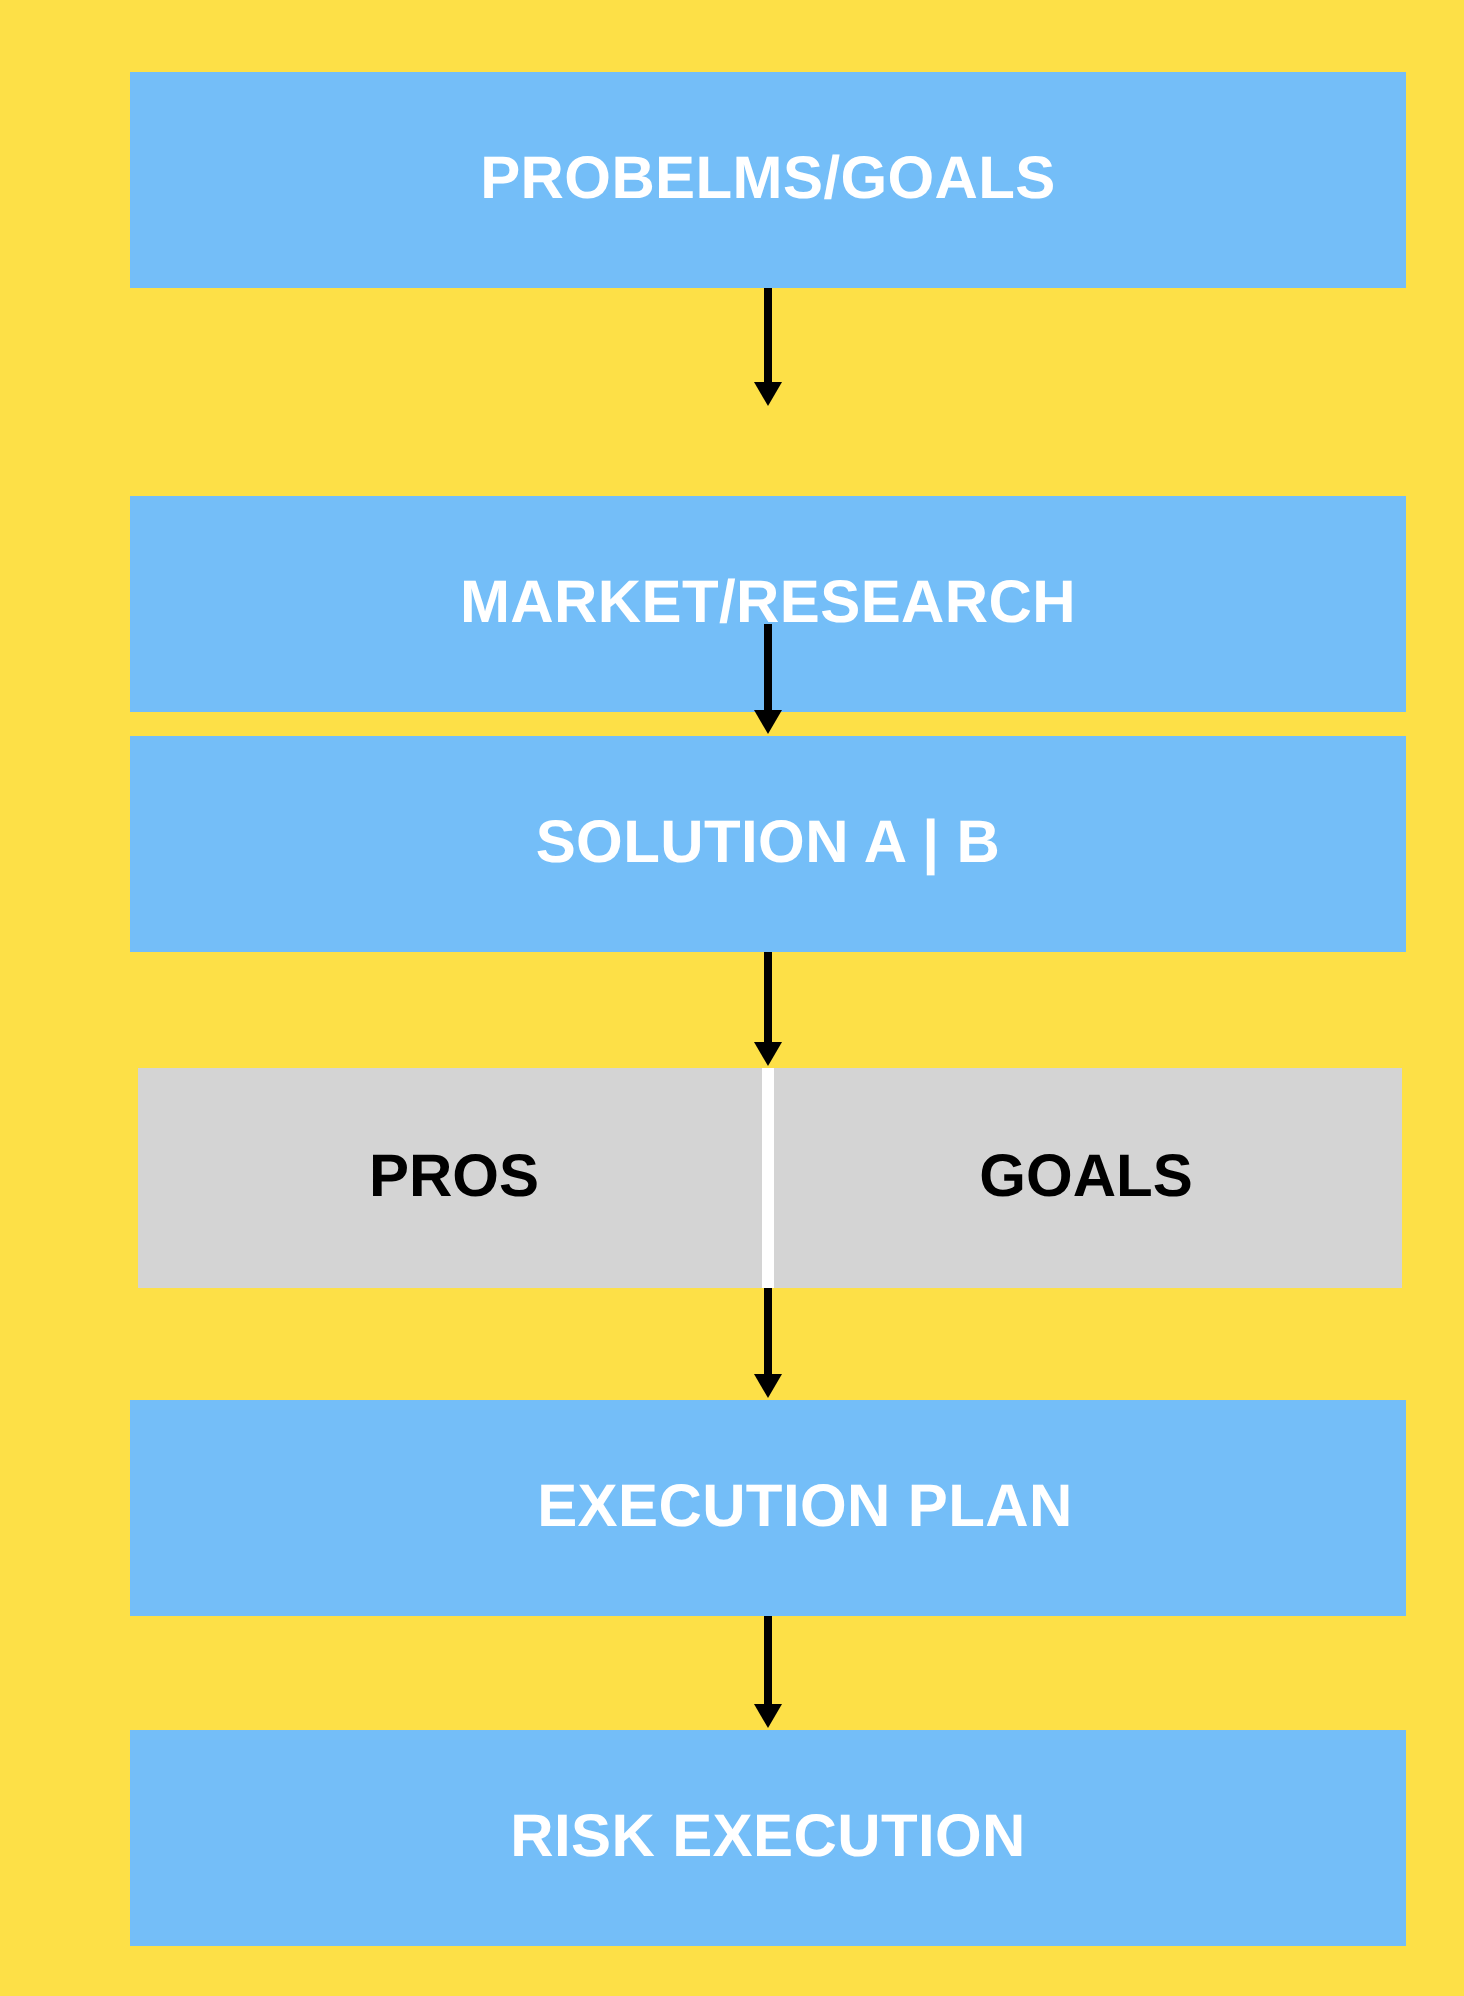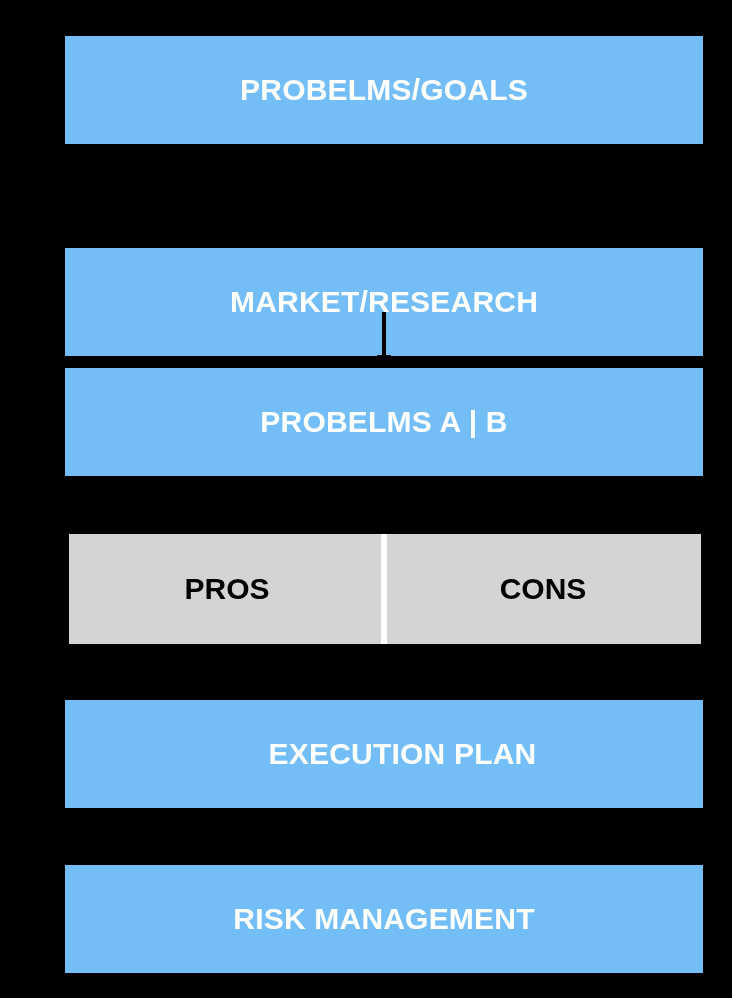--- a/index.html
+++ b/index.html
@@ -9,21 +9,21 @@
     background: #ffffff;
   }
   body {
     font-family: "Liberation Sans", sans-serif;
     -webkit-font-smoothing: antialiased;
   }
   #canvas {
     position: relative;
     width: 732px;
     height: 998px;
-    background: #000000;
+    background: #fde047;
     overflow: hidden;
   }
 
   
   .node {
     position: absolute;
     left: 65px;
     width: 638px;
     height: 108px;
     display: flex;
@@ -154,49 +154,49 @@
   <div class="node blue node-market">
     <span class="node-label">MARKET/RESEARCH</span>
   </div>
 
   <div class="connector conn-2">
     <span class="stem"></span>
     <span class="head"></span>
   </div>
 
   <div class="node blue node-solution">
-    <span class="node-label">PROBELMS A | B</span>
+    <span class="node-label">SOLUTION A | B</span>
   </div>
 
   <div class="connector conn-3">
     <span class="stem"></span>
     <span class="head"></span>
   </div>
 
   <div class="split-row">
     <div class="split-cell">
       <span class="node-label">PROS</span>
     </div>
     <div class="split-cell">
-      <span class="node-label">CONS</span>
+      <span class="node-label">GOALS</span>
     </div>
   </div>
   <div class="split-divider"></div>
 
   <div class="connector conn-4">
     <span class="stem"></span>
     <span class="head"></span>
   </div>
 
   <div class="node blue node-execution">
     <span class="node-label">EXECUTION PLAN</span>
   </div>
 
   <div class="connector conn-5">
     <span class="stem"></span>
     <span class="head"></span>
   </div>
 
   <div class="node blue node-risk">
-    <span class="node-label">RISK MANAGEMENT</span>
+    <span class="node-label">RISK EXECUTION</span>
   </div>
 
 </div>
 
 </body></html>

